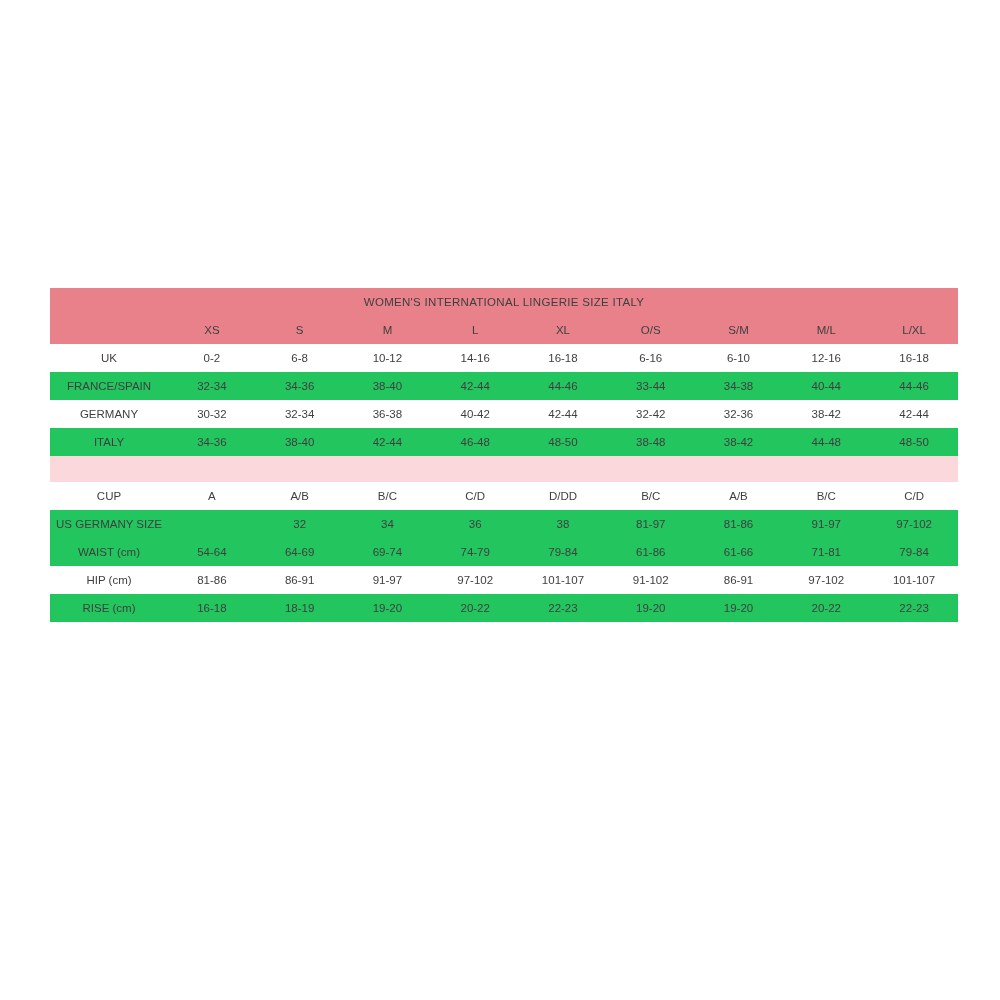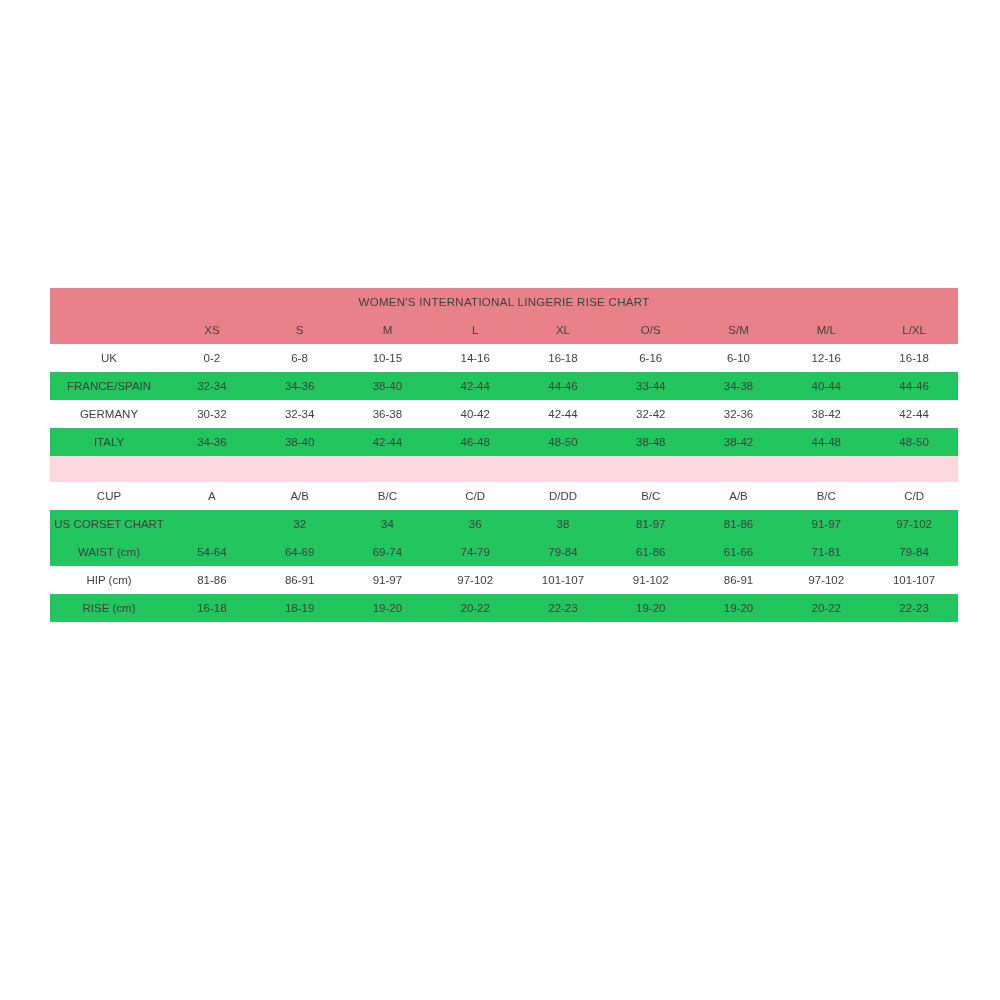--- a/index.html
+++ b/index.html
@@ -86,39 +86,39 @@
           <col class="data-col">
         <col class="data-col">
           <col class="data-col">
           <col class="data-col">
         <col class="data-col">
           <col class="data-col">
           <col class="data-col">
       </colgroup>
       <tbody id="chart-body">
           <tr class="title-row">
-            <td colspan="10">WOMEN'S INTERNATIONAL LINGERIE RISE CHART</td>
+            <td colspan="10">WOMEN'S INTERNATIONAL LINGERIE SIZE ITALY</td>
           </tr>
           <tr class="header-row">
             <td></td>
             <td>XS</td>
             <td>S</td>
             <td>M</td>
             <td>L</td>
             <td>XL</td>
             <td>O/S</td>
             <td>S/M</td>
             <td>M/L</td>
             <td>L/XL</td>
           </tr>
           <tr class="plain">
             <td class="rowlabel">UK</td>
             <td>0-2</td>
             <td>6-8</td>
-            <td>10-15</td>
+            <td>10-12</td>
             <td>14-16</td>
             <td>16-18</td>
             <td>6-16</td>
             <td>6-10</td>
             <td>12-16</td>
             <td>16-18</td>
           </tr>
           <tr class="alt">
             <td class="rowlabel">FRANCE/SPAIN</td>
             <td>32-34</td>
@@ -173,21 +173,21 @@
             <td>A/B</td>
             <td>B/C</td>
             <td>C/D</td>
             <td>D/DD</td>
             <td>B/C</td>
             <td>A/B</td>
             <td>B/C</td>
             <td>C/D</td>
           </tr>
           <tr class="alt">
-            <td class="rowlabel">US CORSET CHART</td>
+            <td class="rowlabel">US GERMANY SIZE</td>
             <td></td>
             <td>32</td>
             <td>34</td>
             <td>36</td>
             <td>38</td>
             <td>81-97</td>
             <td>81-86</td>
             <td>91-97</td>
             <td>97-102</td>
           </tr>

